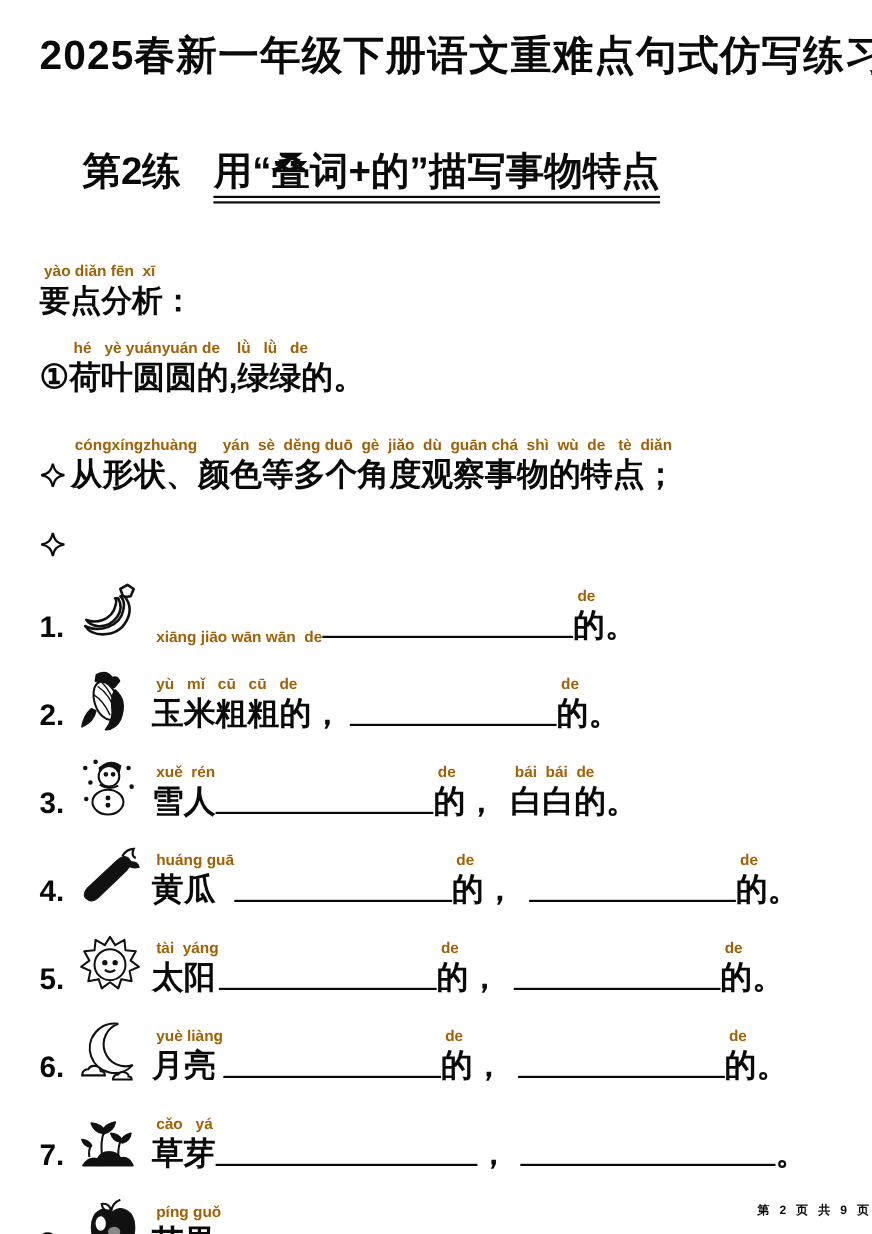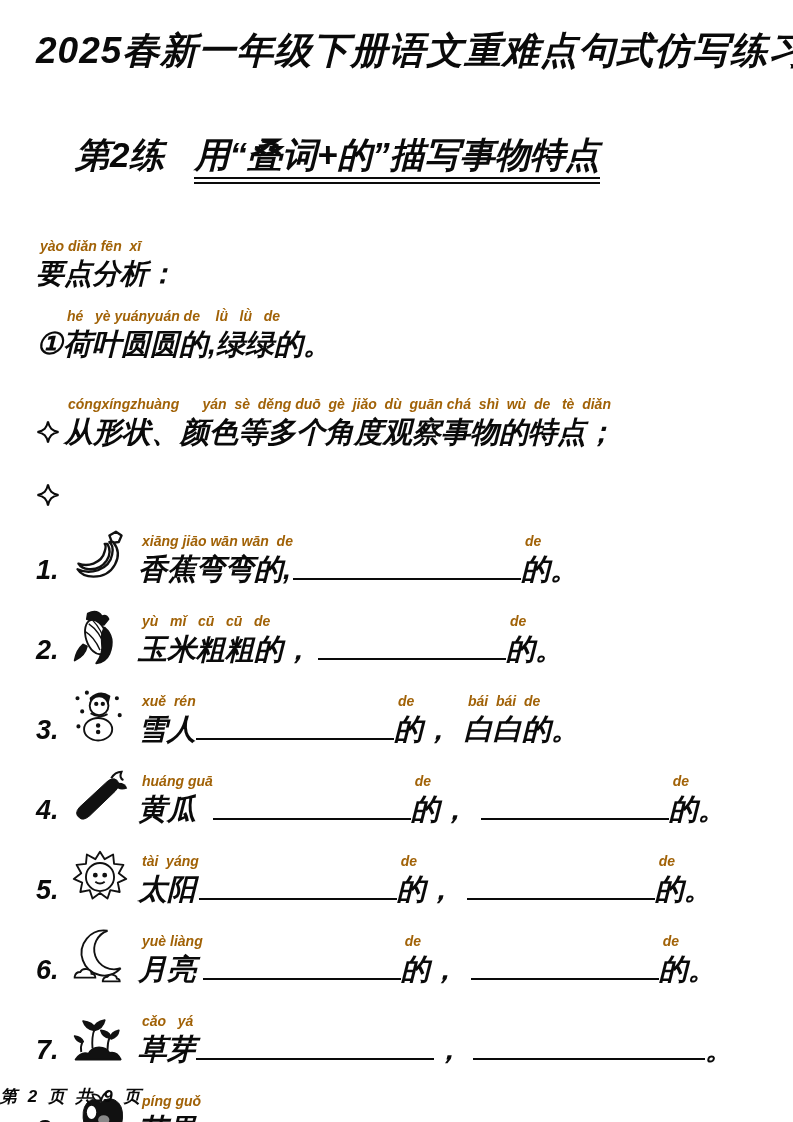--- a/index.html
+++ b/index.html
@@ -5,21 +5,20 @@
   html,body{margin:0;padding:0;background:#e8e8e8;}
   .page{
     position:relative;
     width:793px;height:1122px;
     background:#ffffff;
     color:#0a0a0a;
     font-family:"Liberation Sans",sans-serif;
     box-sizing:border-box;
     padding:26px 36px 0 36px;
     overflow:hidden;
-    font-style:italic;
   }
   .title{
     font-size:37px;
     font-weight:900;
     letter-spacing:1px;
     white-space:pre;
   }
   .subtitle{
     margin-top:16px;
     font-size:35px;
@@ -73,22 +72,22 @@
     display:inline-block;
     border-bottom:2.5px solid #0a0a0a;
     height:12px;
     margin-bottom:8px;
     flex:0 0 auto;
   }
   .footer{
     position:absolute;
     left:0;right:0;
     bottom:14px;
-    text-align:left;
-    font-size:17px;
+    text-align:right;
+    font-size:11px;
     font-weight:700;
     letter-spacing:3px;
     margin-top:30px;
   }
 </style>
 </head>
 <body>
 
 <div class="page">
 
@@ -141,21 +140,20 @@
         <svg viewBox="0 0 64 64">
           <g fill="#fff" stroke="#111" stroke-width="2.5" stroke-linecap="round" stroke-linejoin="round">
             <path d="M42 9 l7 -4 6 4 -3 7 -7 1 z"></path>
             <path d="M46 16 q9 11 2 24 q-7 13 -23 13 q-12 0 -17 -8 q10 5 22 1 q13 -5 15 -17 q2 -9 -3 -13 z"></path>
             <path d="M40 18 q5 9 -1 18 q-7 10 -19 9 q-8 -1 -11 -6 q8 3 16 0 q10 -4 12 -13 q2 -6 0 -8 z"></path>
           </g>
         </svg>
       </span>
       <span class="part">
         <span class="py">xiāng jiāo wān wān  de</span>
-        <span class="tx">香蕉弯弯的,</span>
       </span>
       <span class="blank" style="width:228px"></span>
       <span class="part">
         <span class="py">de</span>
         <span class="tx">的。</span>
       </span>
     </div>
 
     <div class="item">
       <span class="num">2.</span>

